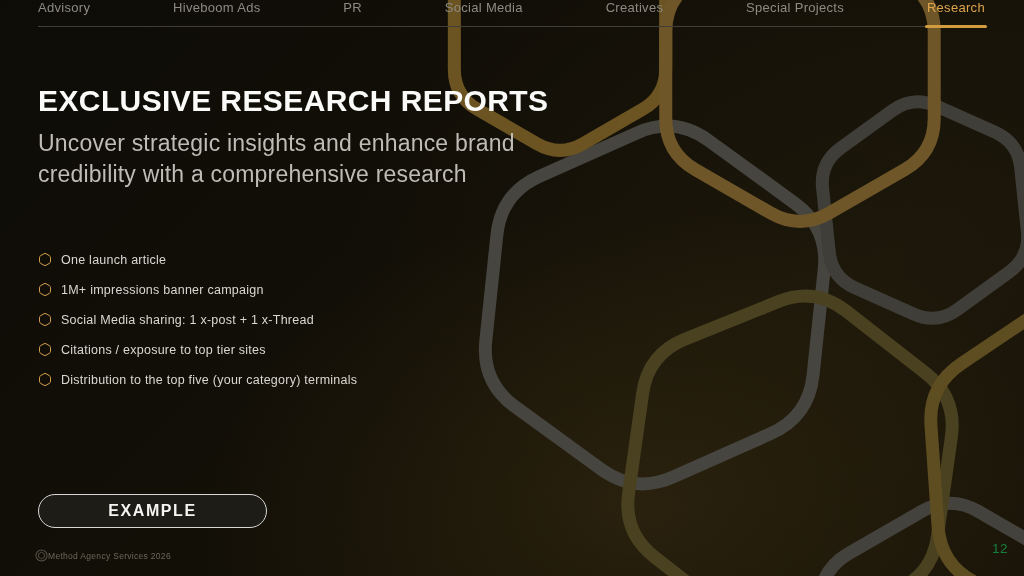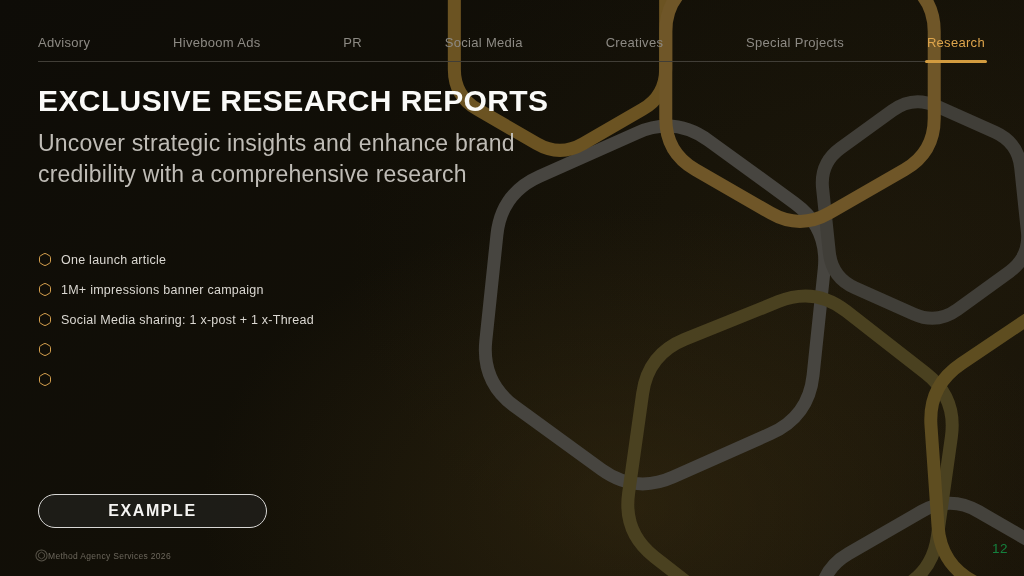--- a/index.html
+++ b/index.html
@@ -20,21 +20,20 @@
   .decor {
     position: absolute; inset: 0;
     width: 1024px; height: 576px;
     pointer-events: none;
   }
 
   
   .nav {
     position: absolute;
     left: 38px; right: 39px; top: 0;
-    padding-top: 35px;
     display: flex;
     justify-content: space-between;
     align-items: flex-end;
     border-bottom: 1px solid #413e37;
   }
   .nav-item {
     font-size: 13px;
     letter-spacing: 0.3px;
     color: #8d8a84;
     padding-bottom: 11px;
@@ -189,25 +188,27 @@
   <li class="bullet-row">
     <svg class="bullet-hex" viewBox="-110 -110 220 220">
         <use href="#hex" fill="#edb257" stroke="#edb257" stroke-width="14"></use>
       </svg>
     <span class="bullet-text">Social Media sharing: 1 x-post + 1 x-Thread</span>
   </li>
   <li class="bullet-row">
     <svg class="bullet-hex" viewBox="-110 -110 220 220">
         <use href="#hex" fill="#edb257" stroke="#edb257" stroke-width="14"></use>
       </svg>
-  </li>
-  <li class="bullet-row">
-    <svg class="bullet-hex" viewBox="-110 -110 220 220">
-        <use href="#hex" fill="#edb257" stroke="#edb257" stroke-width="14"></use>
-      </svg>
+    <span class="bullet-text">Citations / exposure to top tier sites</span>
+  </li>
+  <li class="bullet-row">
+    <svg class="bullet-hex" viewBox="-110 -110 220 220">
+        <use href="#hex" fill="#edb257" stroke="#edb257" stroke-width="14"></use>
+      </svg>
+    <span class="bullet-text">Distribution to the top five (your category) terminals</span>
   </li>
 </ul>
 
 <button class="example-btn">EXAMPLE</button>
 
 <div class="footer">
   <svg class="logo-icon" viewBox="0 0 14 14">
     <circle cx="7" cy="7" r="6" fill="none" stroke="#6f6a5e" stroke-width="1.1"></circle>
     <path d="M7 3.4 L10.1 5.2 L10.1 8.8 L7 10.6 L3.9 8.8 L3.9 5.2 Z" fill="none" stroke="#6f6a5e" stroke-width="1"></path>
   </svg>

